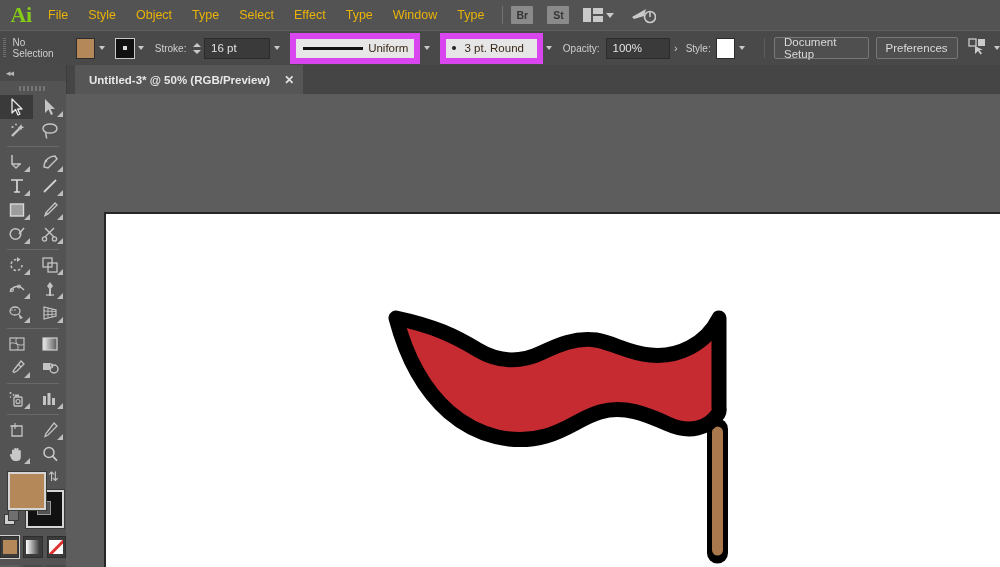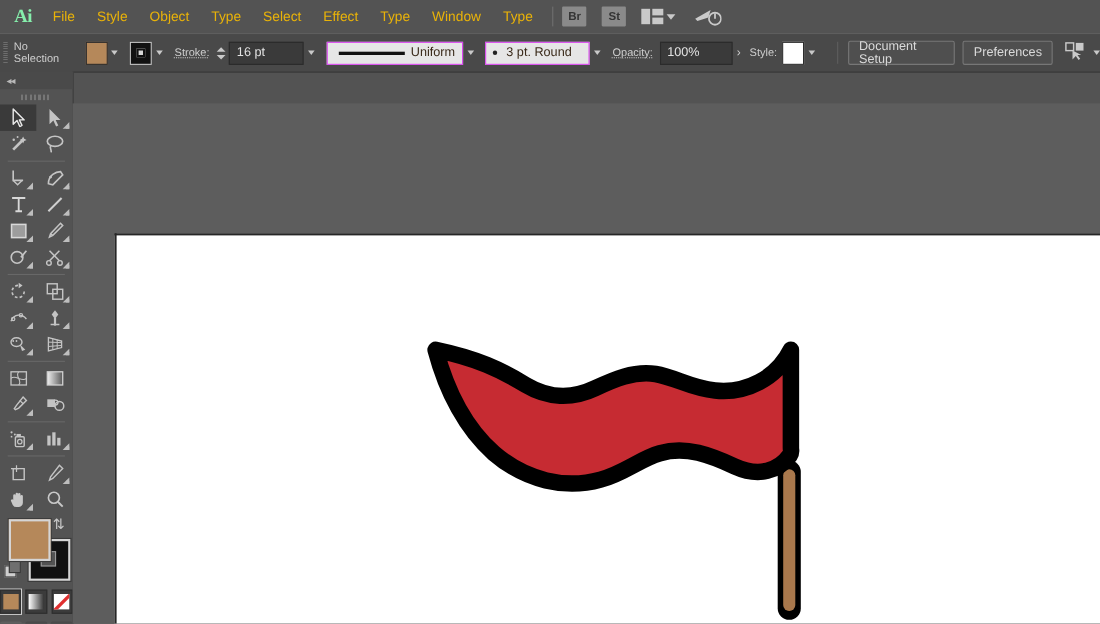--- a/index.html
+++ b/index.html
@@ -19,22 +19,22 @@
   
   .menubar {
     position: absolute; left: 0; top: 0;
     width: 1000px; height: 30px;
     background: #535353;
     display: flex; align-items: center;
   }
   .ai-logo {
     width: 34px; height: 30px;
     display: flex; align-items: center; justify-content: center;
-    color: #86efac;
-    font-size: 17px; font-weight: bold;
+    color: #84cc16;
+    font-size: 22px; font-weight: bold;
     font-family: "Liberation Serif", serif;
     letter-spacing: -0.5px;
     padding-left: 4px;
   }
   .menu-item {
     padding: 16px 10px; height: 30px;
     display: flex; align-items: center;
     color: #eab308; font-size: 12.5px;
     cursor: default;
   }
@@ -79,21 +79,21 @@
     border-bottom: 1px solid #383838;
     display: flex; align-items: center;
   }
   .cb-grip {
     width: 4px; height: 20px; margin-left: 3px; margin-right: 6px;
     background: repeating-linear-gradient(to bottom,#6e6e6e 0 1px,transparent 1px 2px);
   }
   .cb-label {
     color: #CFCFCF; font-size: 10px; margin-right: 14px;
   }
-  .cb-label-u { text-decoration: underline; text-decoration-style: dotted; }
+  .cb-label-u { text-decoration-style: dotted; }
   .swatch-box {
     width: 20px; height: 19px; border: 1px solid #2c2c2c;
   }
   .swatch-stroke {
     width: 20px; height: 19px; background: #111; border:1px solid #c9c9c9;
     display:flex;align-items:center;justify-content:center;
   }
   .swatch-stroke i {
     width:8px;height:8px;background:#d8d8d8; display:block;
     box-shadow: inset 0 0 0 2px #111;
@@ -102,21 +102,21 @@
     width: 15px; height: 19px;
     display:flex;align-items:center;justify-content:center;
     margin-right: 7px;
   }
   .field {
     height: 19px; background: #3A3A3A; border: 1px solid #2b2b2b;
     color: #E2E2E2; font-size: 11.5px;
     display: flex; align-items: center; padding: 0 6px;
   }
   .field-light {
-    height: 19px; background: #E6E6E6; border: 1px solid #d946ef;
+    height: 19px; background: #E6E6E6; border: 6px solid #d946ef;
     color: #3a2a1a; font-size: 11.5px;
     display: flex; align-items: center; padding: 0 6px;
   }
   .spinner {
     width: 11px; height: 19px; margin-right: 2px;
     display:flex;flex-direction:column;align-items:center;justify-content:center;gap:3px;
   }
   .sp-up {width:0;height:0;border-left:4px solid transparent;border-right:4px solid transparent;border-bottom:4px solid #c9c9c9;}
   .sp-dn {width:0;height:0;border-left:4px solid transparent;border-right:4px solid transparent;border-top:4px solid #c9c9c9;}
   .btn-outline {
@@ -358,20 +358,26 @@
     <div>
       <svg width="20" height="18" viewBox="0 0 20 18">
         <rect x="1" y="2" width="7" height="7" fill="none" stroke="#cacaca" stroke-width="1.3"></rect>
         <rect x="10" y="2" width="7" height="7" fill="#cacaca"></rect>
         <path d="M7 9 L7 17 L10 14 L12.5 17.5 L14 16.5 L11.5 13 L15 13 Z" fill="#cacaca"></path>
       </svg>
     </div>
     <span class="chev-sm" style="margin-left:6px"></span>
   </div>
 
+  <div class="tabbar">
+    <div class="doctab">
+      <span>Untitled-3* @ 50% (RGB/Preview)</span>
+      <span class="tab-close">✕</span>
+    </div>
+  </div>
 
   <div class="toolbar">
     <div class="tb-collapse">◂◂</div>
     <div class="tb-grip">
         <i></i>
       </div>
 
     <div class="tgrid">
       <div class="tcell active">
         <svg width="16" height="18" viewBox="0 0 16 18">

